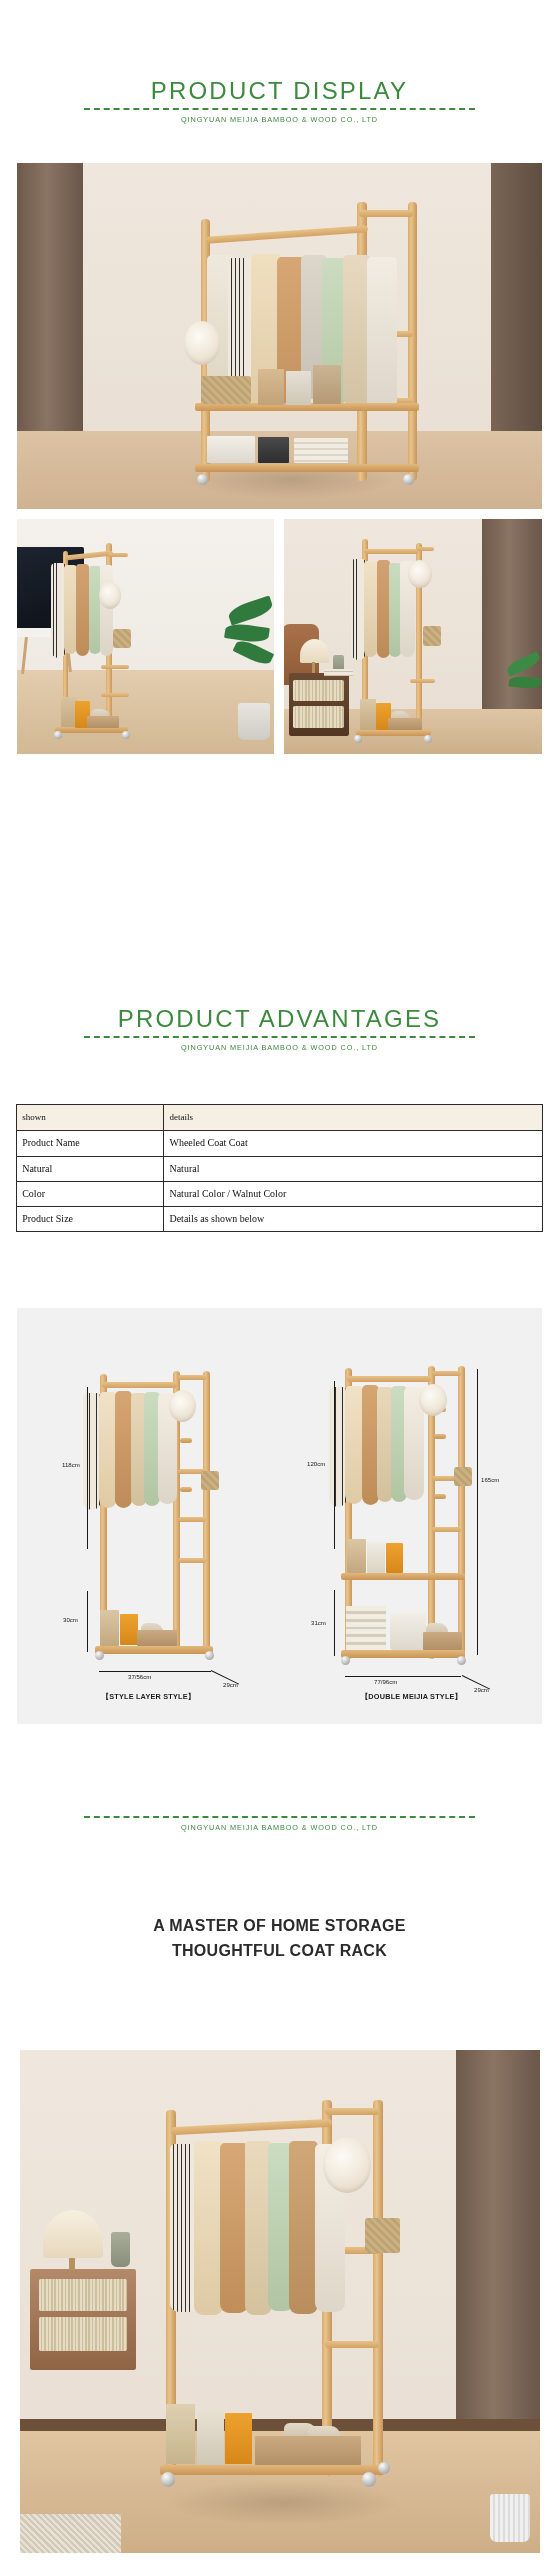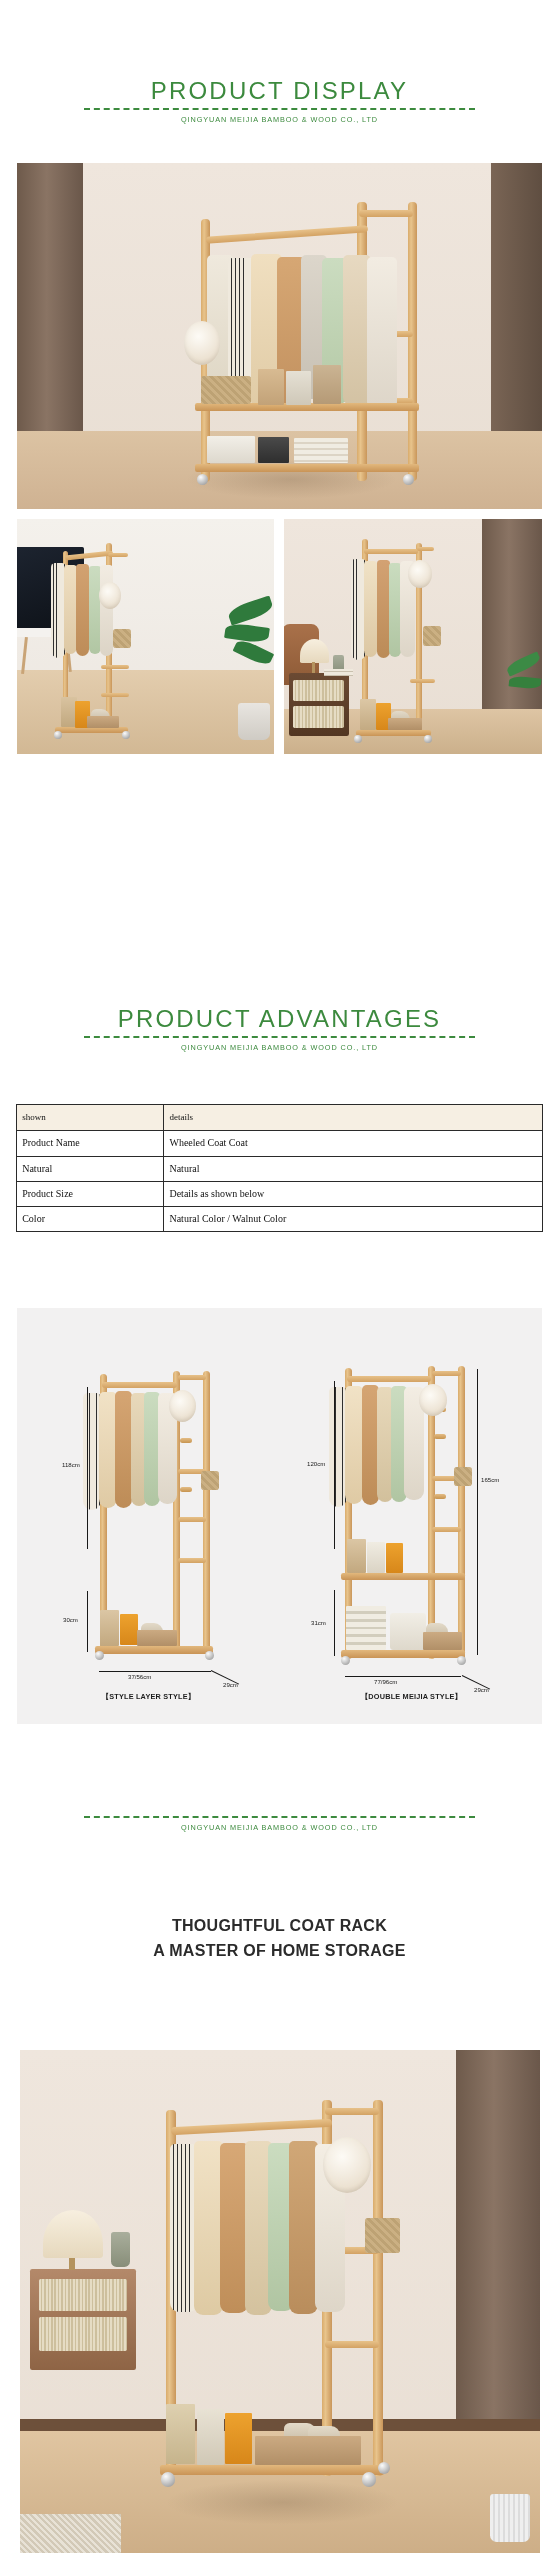--- a/index.html
+++ b/index.html
@@ -316,26 +316,26 @@
   <tbody>
     <tr>
       <td>Product Name</td>
       <td>Wheeled Coat Coat</td>
     </tr>
     <tr>
       <td>Natural</td>
       <td>Natural</td>
     </tr>
     <tr>
+      <td>Color</td>
+      <td>Natural Color / Walnut Color</td>
+    </tr>
+    <tr>
       <td>Product Size</td>
       <td>Details as shown below</td>
-    </tr>
-    <tr>
-      <td>Color</td>
-      <td>Natural Color / Walnut Color</td>
     </tr>
   </tbody>
 </table>
 
 <div id="dimension-panel">
 
   <div class="dim-col" style="left:0;width:263px;">
 
     <div class="post" style="left:83px;top:66px;width:6.7px;height:279px;"></div>
     <div class="post" style="left:156px;top:63px;width:6.7px;height:283px;"></div>
@@ -425,22 +425,22 @@
     <div class="dim-caption">【DOUBLE MEIJIA STYLE】</div>
   </div>
 </div>
 
 <div class="section-heading" style="position:absolute;left:0;top:1813px;">
   <div class="heading-rule"></div>
   <div class="subtitle">QINGYUAN MEIJIA BAMBOO &amp; WOOD CO., LTD</div>
 </div>
 
 <div id="advantage-headline">
+  <div>A MASTER OF HOME STORAGE</div>
   <div>THOUGHTFUL COAT RACK</div>
-  <div>A MASTER OF HOME STORAGE</div>
 </div>
 
 <div id="hero-bottom" class="photo">
   <div class="room-wall"></div>
   <div class="curtain" style="right:0;width:84px;"></div>
   <div style="position:absolute;left:0;right:0;top:369px;height:12.3px;background:#6d503a;"></div>
   <div class="floor" style="height:122px;background:linear-gradient(180deg,#e0c5a1,#cdae87);"></div>
   <div style="position:absolute;left:0;bottom:0;width:101px;height:39px;background:repeating-linear-gradient(45deg,#e8e2d6 0 2.2px,#d2c9b7 2.2px 4.5px);"></div>
   <div class="softshadow" style="left:145px;bottom:28px;width:235px;height:45px;"></div>
 

